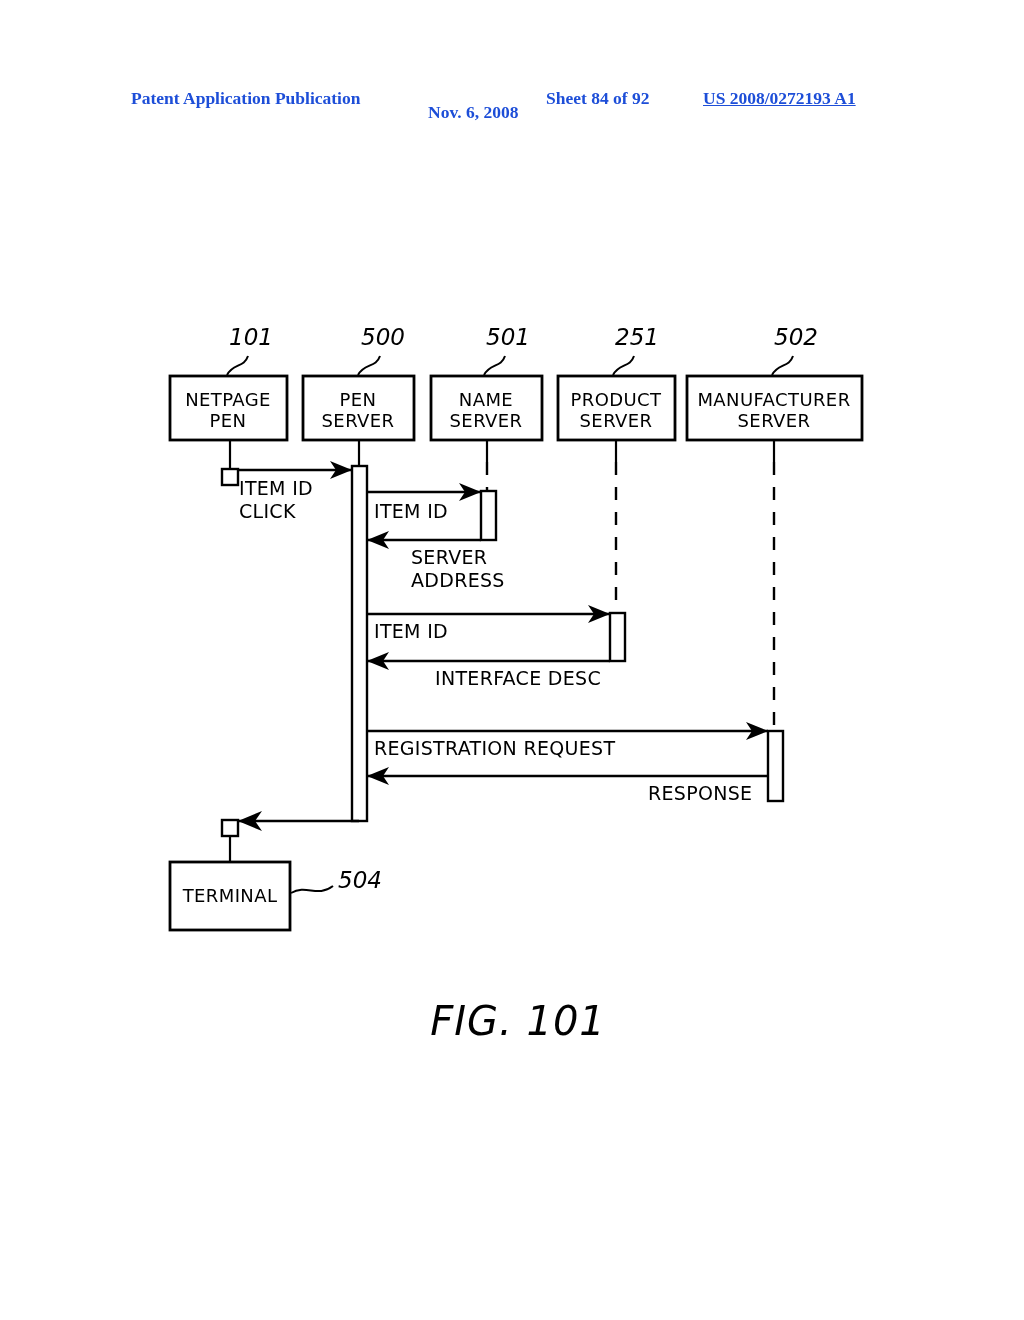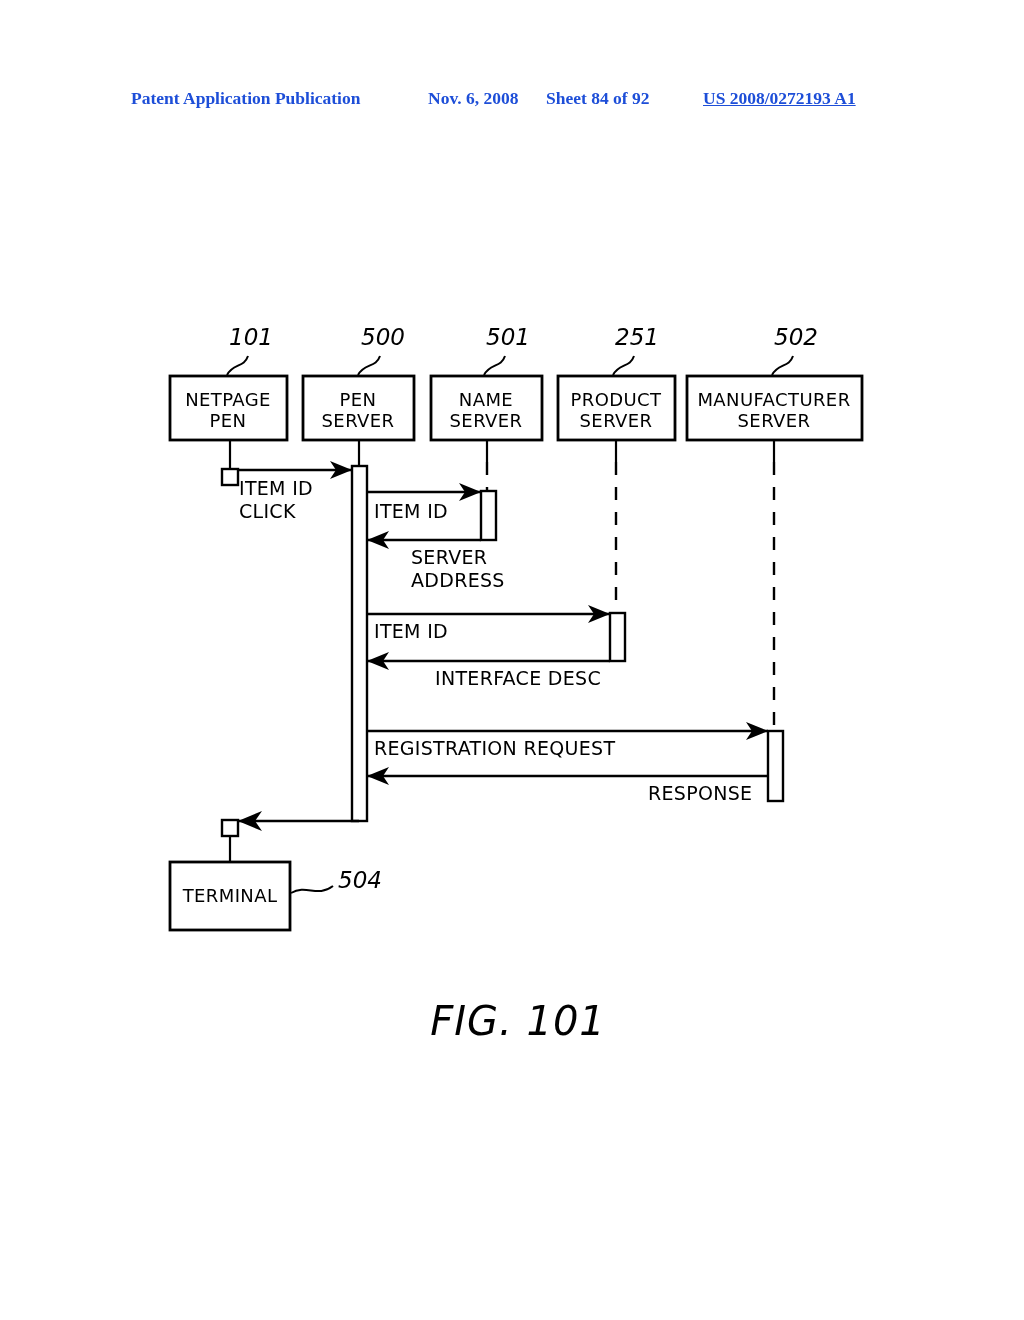--- a/index.html
+++ b/index.html
@@ -29,21 +29,21 @@
     width: 1024px;
     height: 26px;
     font-family: "Liberation Serif", serif;
     font-weight: bold;
     font-size: 17.5px;
     color: #1d4ed8;
     white-space: nowrap;
   }
   .hdr span { position: absolute; top: 0; }
   .hdr .h1 { left: 131px; }
-  .hdr .h2 { left: 428px; }
+  .hdr .h2 { left: 428px; margin-top: 14px; }
   .hdr .h3 { left: 546px; }
   .hdr .h4 { left: 703px; text-decoration: underline; }
 
   #figure-svg {
     position: absolute;
     left: 0;
     top: 0;
     width: 1024px;
     height: 1320px;
   }

